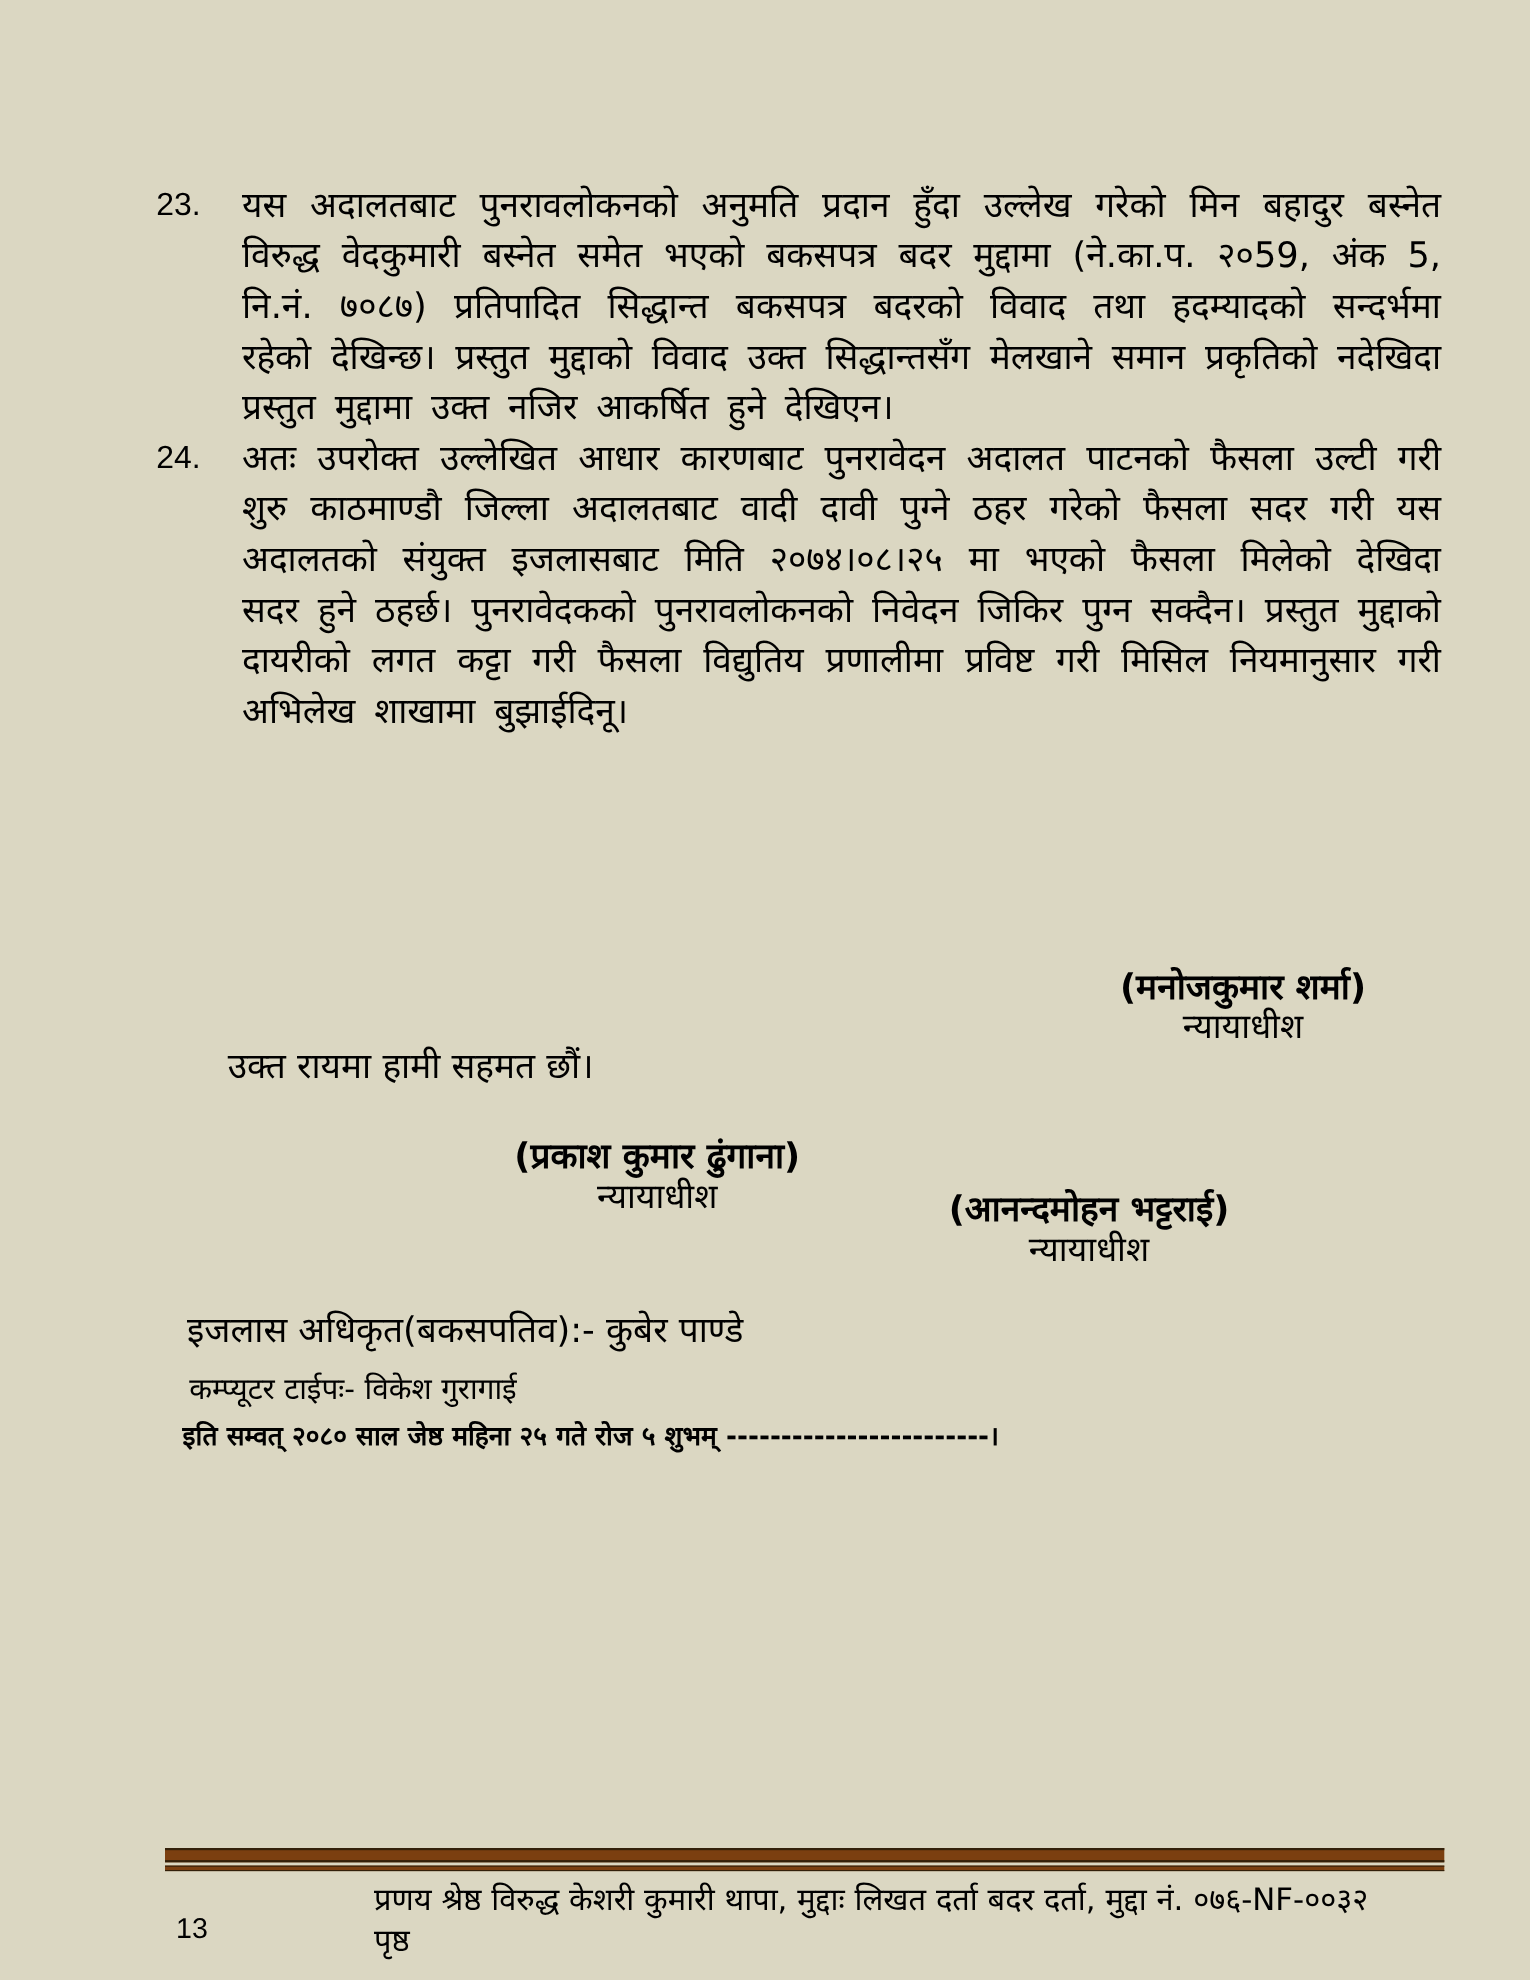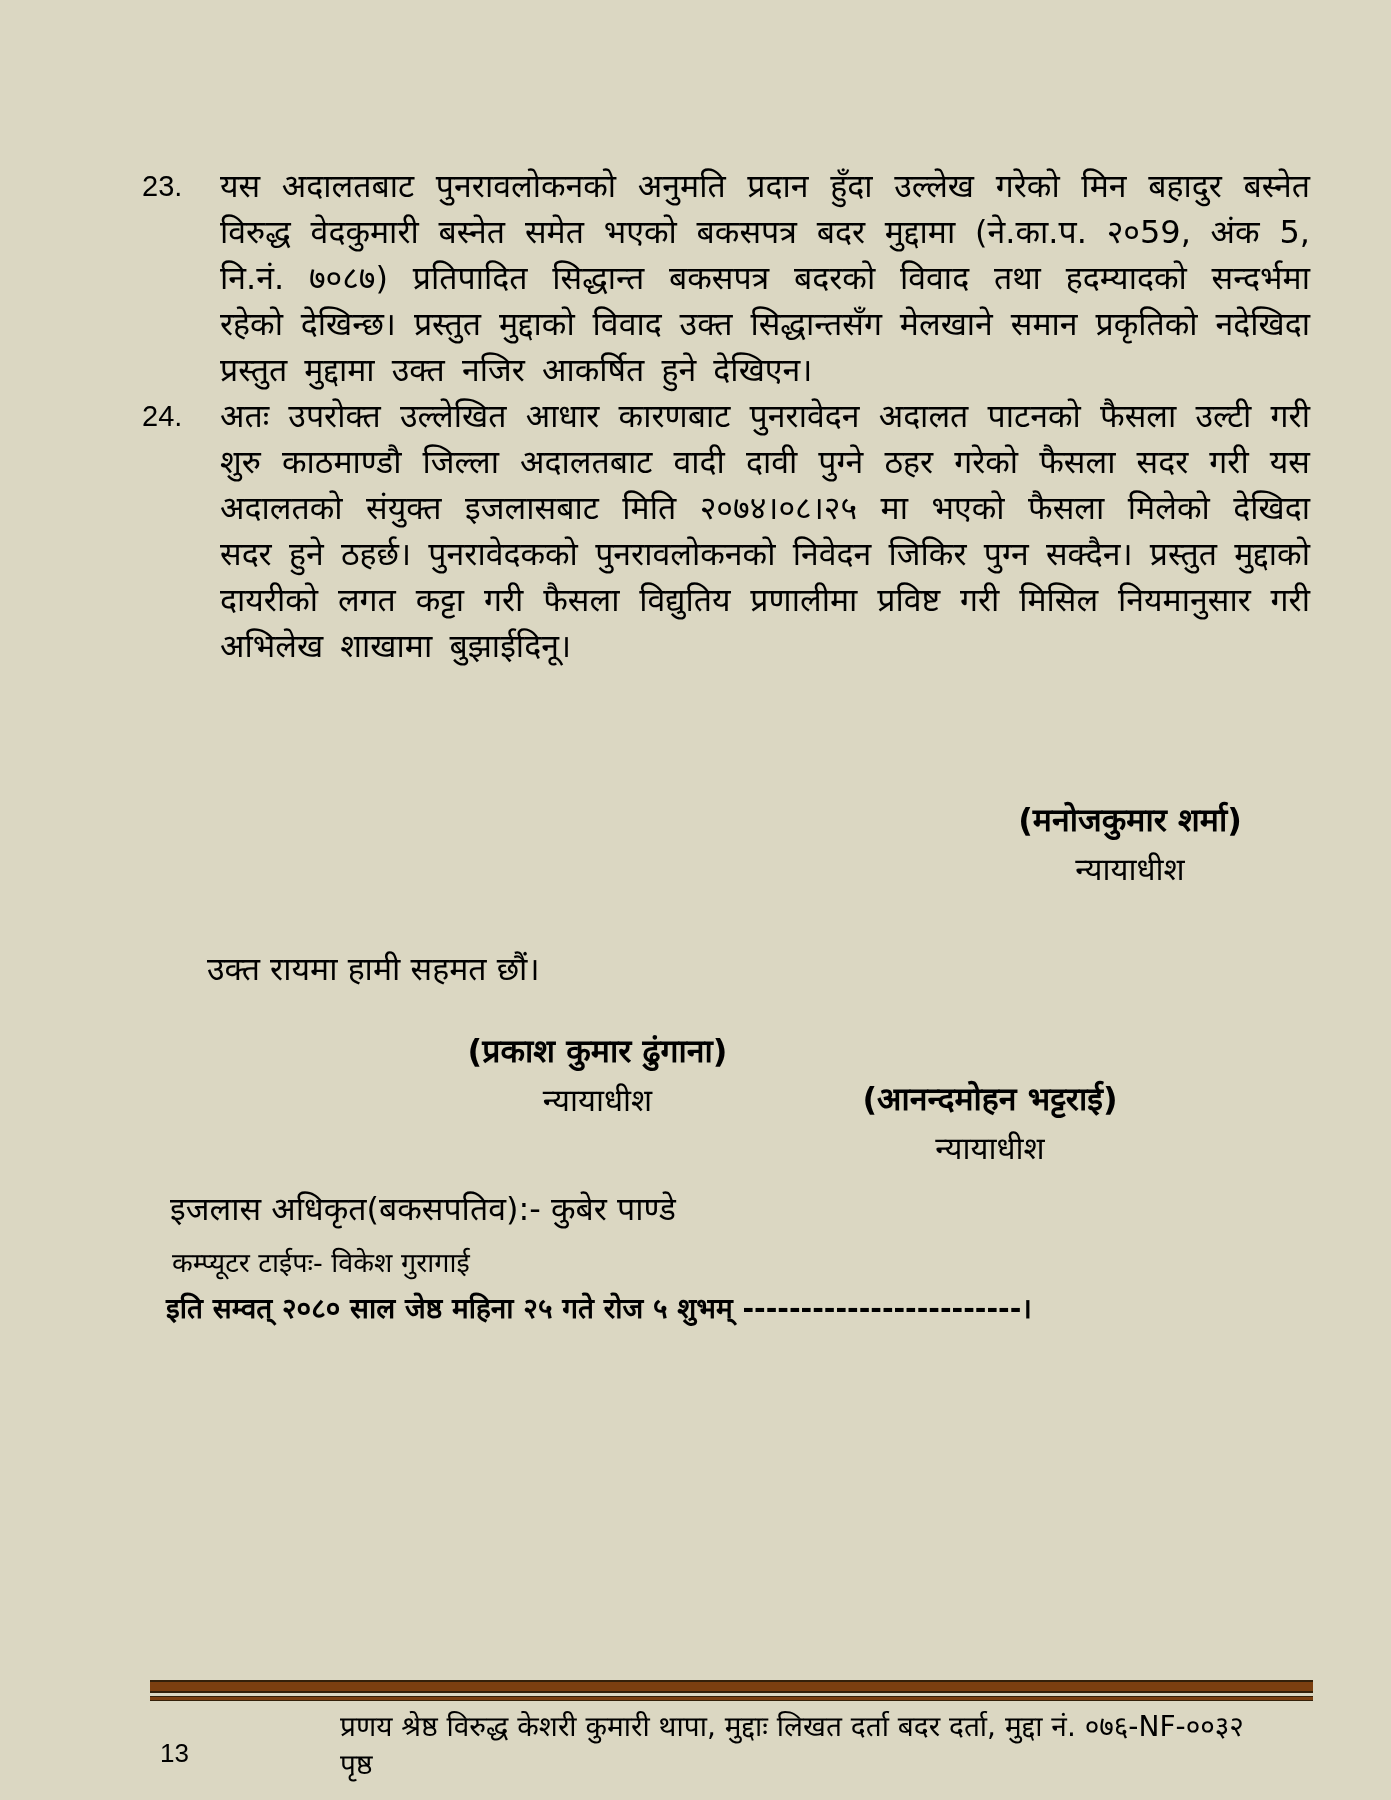--- a/index.html
+++ b/index.html
@@ -20,25 +20,25 @@
   }
   .para-text {
     flex: 1;
     font-size: 32px; line-height: 46px;
     text-align: justify;
     word-spacing: 7px;
   }
   .abs { position: absolute; }
   .sig-block { text-align: center; }
   .sig-name { font-weight: bold; font-size: 32px; line-height: 38px; white-space: nowrap; }
-  .sig-title { font-size: 31px; line-height: 36px; margin-top: 12px; }
+  .sig-title { font-size: 31px; line-height: 36px; margin-top: 0; }
   .concur { font-size: 32px; white-space: nowrap; }
   .officer-line { font-size: 32px; white-space: nowrap; }
   .typist-line { font-size: 27px; white-space: nowrap; }
-  .closing-line { font-size: 28px; font-weight: bold; white-space: nowrap; }
+  .closing-line { font-size: 24px; font-weight: bold; white-space: nowrap; }
   .footer-rule { left: 150px; top: 1680px; width: 1163px; }
   .rule-thick { height: 9px; background: #7B3F10; border-top: 2px solid #33200A; border-bottom: 2px solid #33200A; }
   .rule-gap { height: 3px; }
   .rule-thin { height: 3px; background: #7B3F10; border-top: 1px solid #33200A; border-bottom: 1px solid #33200A; }
   .footer-line {
     left: 150px; top: 1706px; width: 1163px;
     display: flex; align-items: baseline;
     padding-left: 118px; box-sizing: border-box;
     font-size: 28px; white-space: nowrap; flex-direction: column;
   }
@@ -52,21 +52,21 @@
   <div class="para">
     <div class="para-num">23.</div>
     <div class="para-text">यस अदालतबाट पुनरावलोकनको अनुमति प्रदान हुँदा उल्लेख गरेको मिन बहादुर बस्नेत विरुद्ध वेदकुमारी बस्नेत समेत भएको बकसपत्र बदर मुद्दामा (ने.का.प. २०59, अंक 5, नि.नं. ७०८७) प्रतिपादित सिद्धान्त बकसपत्र बदरको विवाद तथा हदम्यादको सन्दर्भमा रहेको देखिन्छ। प्रस्तुत मुद्दाको विवाद उक्त सिद्धान्तसँग मेलखाने समान प्रकृतिको नदेखिदा प्रस्तुत मुद्दामा उक्त नजिर आकर्षित हुने देखिएन।</div>
   </div>
   <div class="para">
     <div class="para-num">24.</div>
     <div class="para-text">अतः उपरोक्त उल्लेखित आधार कारणबाट पुनरावेदन अदालत पाटनको फैसला उल्टी गरी शुरु काठमाण्डौ जिल्ला अदालतबाट वादी दावी पुग्ने ठहर गरेको फैसला सदर गरी यस अदालतको संयुक्त इजलासबाट मिति २०७४।०८।२५ मा भएको फैसला मिलेको देखिदा सदर हुने ठहर्छ। पुनरावेदकको पुनरावलोकनको निवेदन जिकिर पुग्न सक्दैन। प्रस्तुत मुद्दाको दायरीको लगत कट्टा गरी फैसला विद्युतिय प्रणालीमा प्रविष्ट गरी मिसिल नियमानुसार गरी अभिलेख शाखामा बुझाईदिनू।</div>
   </div>
 </div>
 
-<div class="abs sig-block" style="left: 995px; top: 801px; width: 270px;">
+<div class="abs sig-block" style="left: 995px; top: 878px; width: 270px;">
   <div class="sig-name">(मनोजकुमार शर्मा)</div>
   <div class="sig-title">न्यायाधीश</div>
 </div>
 
 <div class="abs concur" style="left: 207px; top: 946px;">उक्त रायमा हामी सहमत छौं।</div>
 
 <div class="abs sig-block" style="left: 450px; top: 1032px; width: 295px;">
   <div class="sig-name">(प्रकाश कुमार ढुंगाना)</div>
   <div class="sig-title">न्यायाधीश</div>
 </div>

